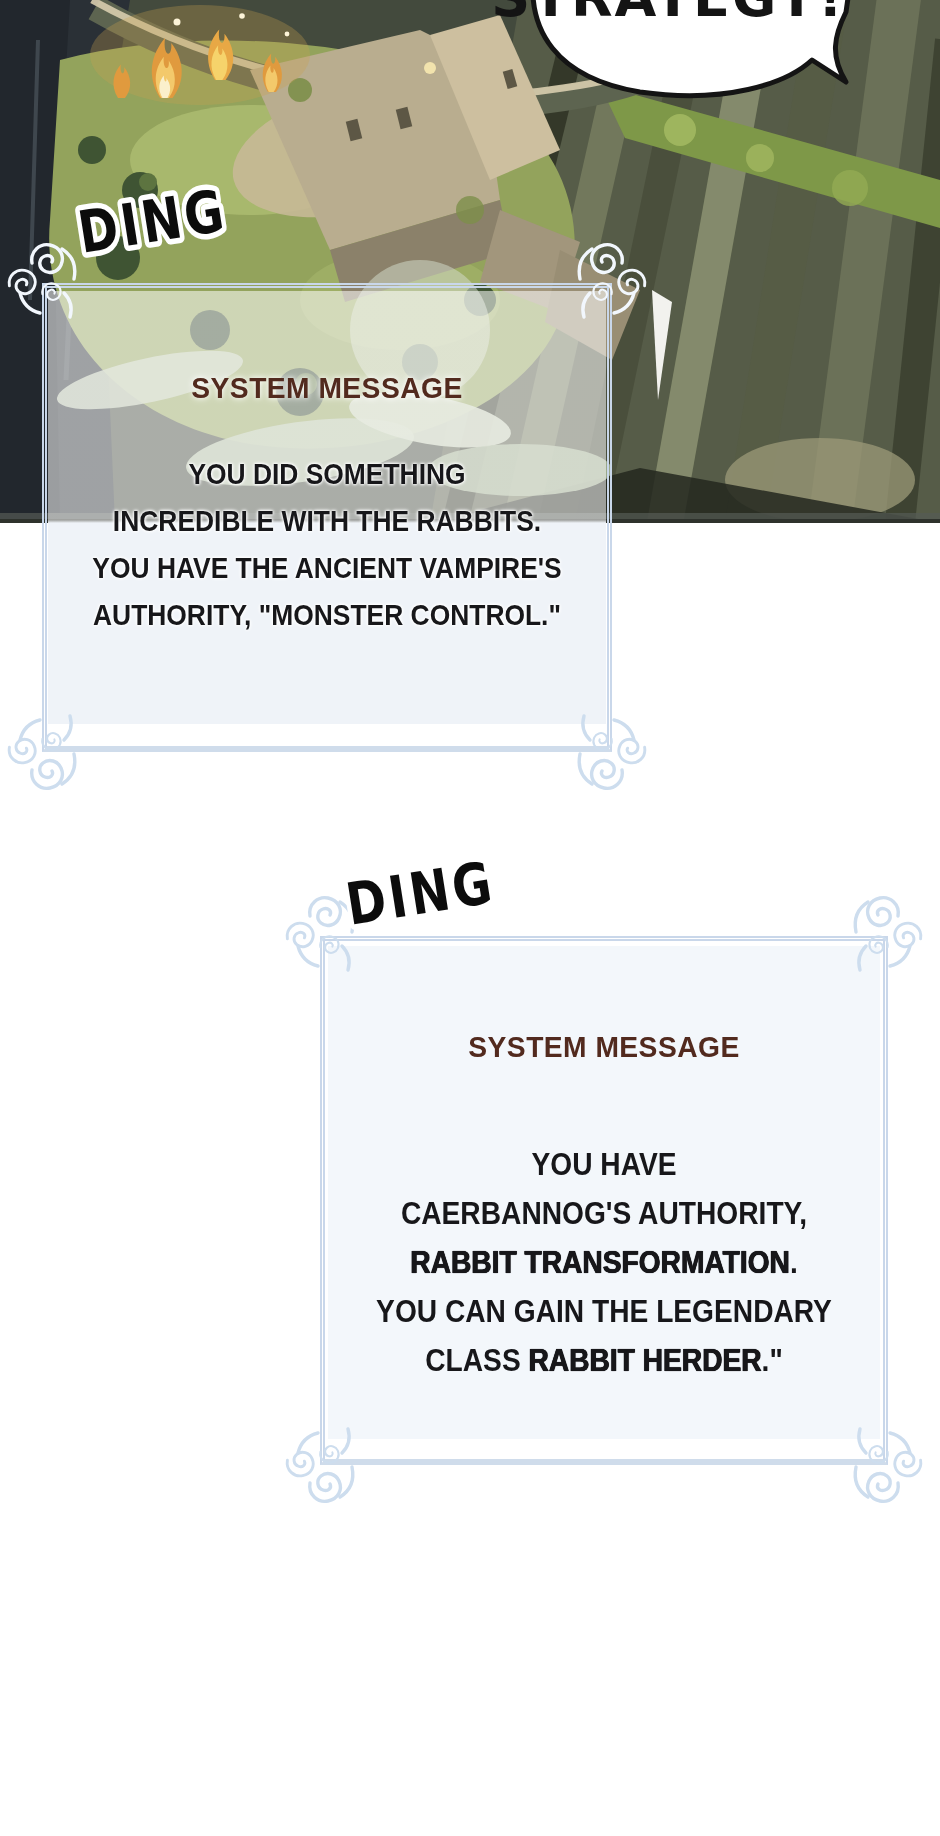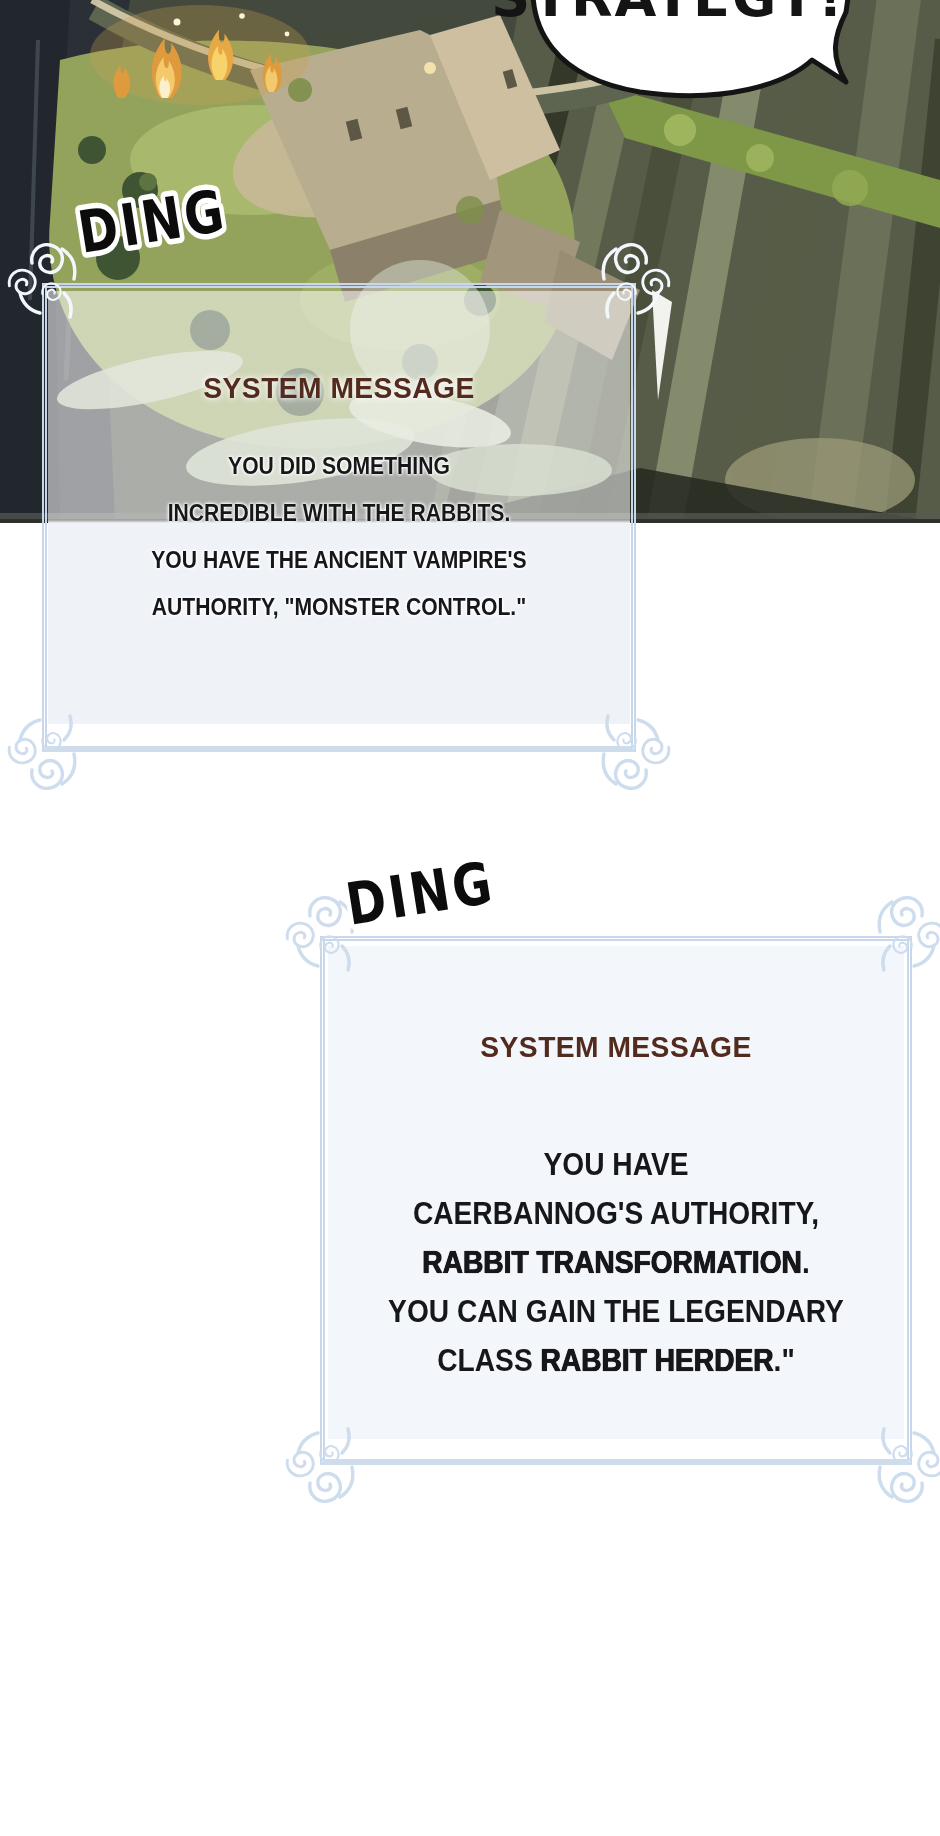--- a/index.html
+++ b/index.html
@@ -11,21 +11,21 @@
 
   
   .sfx{position:absolute;z-index:6;}
   .sfx svg text{font-family:"DejaVu Sans",sans-serif;font-weight:bold;
         paint-order:stroke;stroke:#ffffff;stroke-width:11px;stroke-linejoin:round;fill:#0c0c0c;
         letter-spacing:4px;}
   .sfx-1{left:62px;top:178px;transform:rotate(-9deg);}
   .sfx-2{left:330px;top:850px;transform:rotate(-9deg);}
 
   
-  .msgbox{position:absolute;z-index:3;padding-left:24px;}
+  .msgbox{position:absolute;z-index:3;}
   .msgbox-1{left:42px;top:283px;width:570px;height:469px;}
   .msgbox-2{left:320px;top:936px;width:568px;height:529px;}
   .frame{position:absolute;inset:0;border:5px double #c9d7ea;border-bottom:6px solid #cfdceb;}
   .fill{position:absolute;}
   .msgbox-1 .fill{left:6px;right:6px;top:8px;bottom:28px;
       background:linear-gradient(to bottom,
         rgba(255,255,255,0.55) 0px, rgba(255,255,255,0.55) 229px,
         #eff3f8 232px, #eff3f8 100%);}
   .msgbox-2 .fill{left:8px;right:8px;top:10px;bottom:26px;background:#f3f7fb;}
 
@@ -37,21 +37,21 @@
   .msgbox-1 .corner.tl,.msgbox-1 .corner.tr{color:#f2f7fd;}
   .msgbox-1 .corner.bl,.msgbox-1 .corner.br,
   .msgbox-2 .corner{color:#cdddee;}
 
   .content{position:absolute;inset:0;z-index:5;text-align:center;}
   .msg-heading{position:absolute;width:100%;font-weight:bold;color:#522a1e;
       font-size:30px;letter-spacing:0.5px;transform:scaleX(0.94);}
   .msgbox-1 .msg-heading{top:88px;text-shadow:0 0 6px rgba(255,255,255,0.9),0 0 10px rgba(255,255,255,0.7);}
   .msgbox-2 .msg-heading{top:94px;}
   .msg-body{position:absolute;width:100%;color:#17171a;font-weight:bold;}
-  .msgbox-1 .msg-body{top:159px;font-size:24px;line-height:47px;
+  .msgbox-1 .msg-body{top:167px;font-size:30px;line-height:47px;
       text-shadow:0 0 3px #ffffff,0 0 3px #ffffff,0 0 5px #ffffff;}
   .msgbox-2 .msg-body{top:204px;font-size:32px;line-height:49px;}
   .msg-body .line{transform:scaleX(0.88);white-space:nowrap;}
   .xb{text-shadow:0 0 1px currentColor,0.5px 0 0 currentColor,-0.5px 0 0 currentColor;}
 </style>
 </head>
 <body>
 
 <svg width="0" height="0" style="position:absolute">
   <defs>

